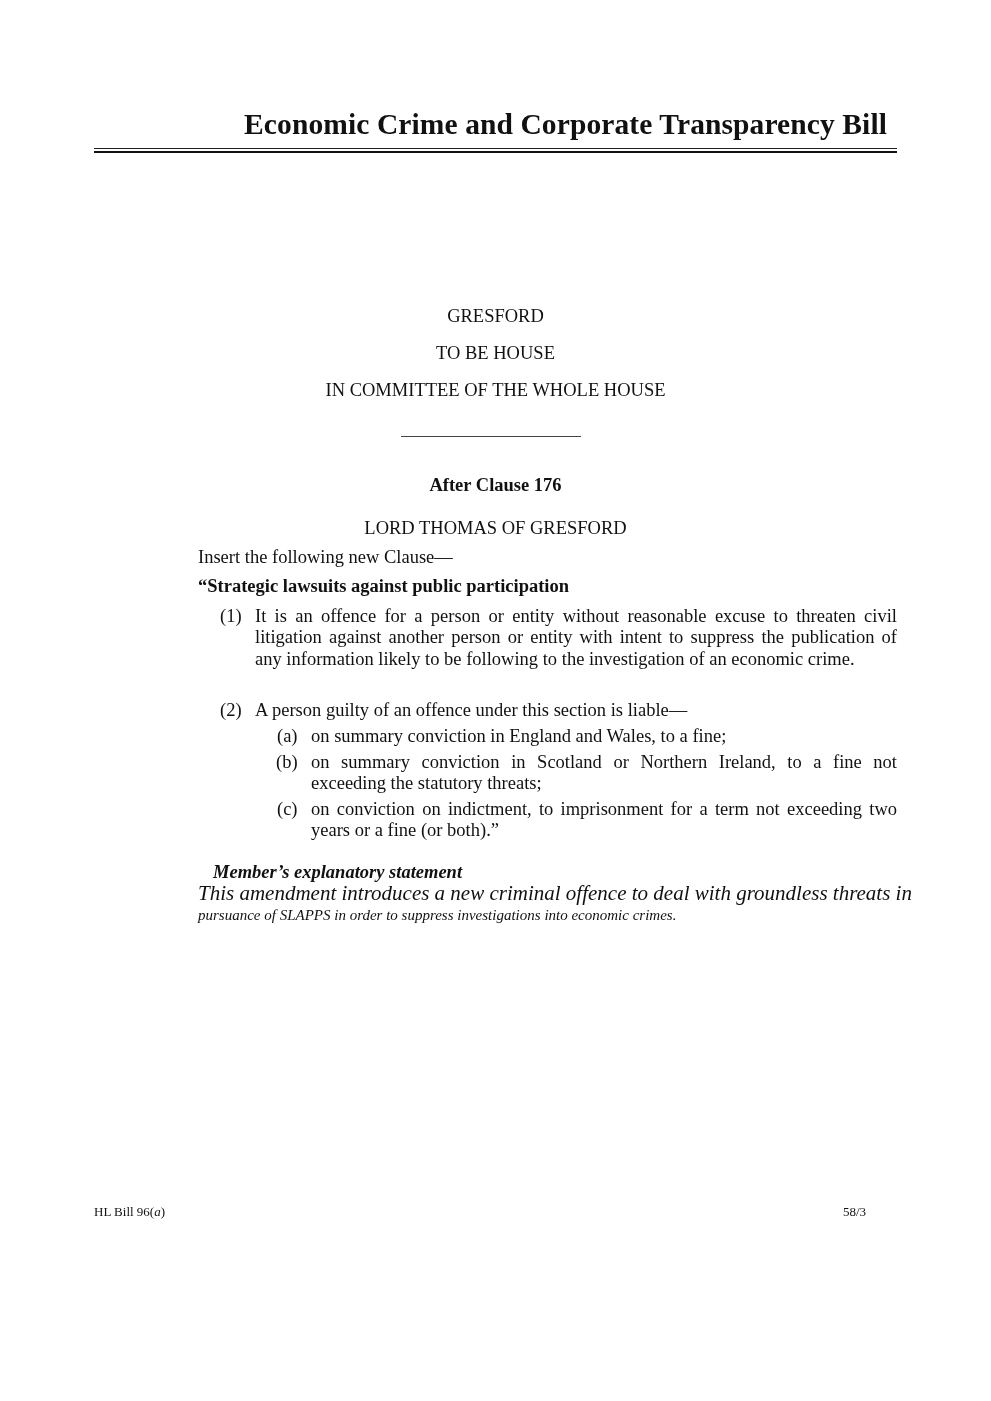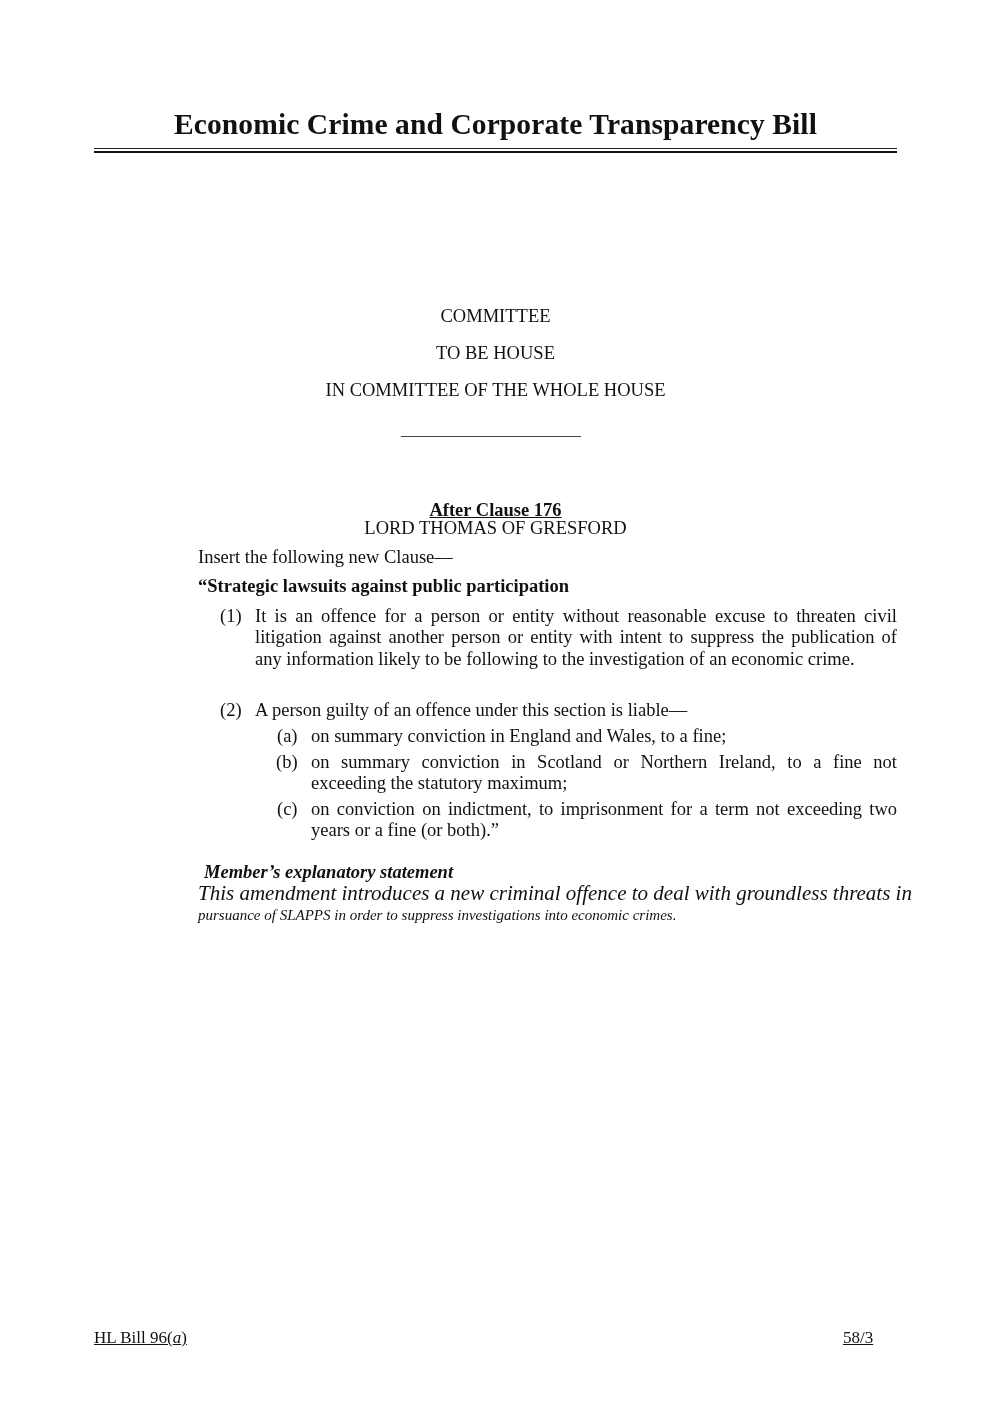--- a/index.html
+++ b/index.html
@@ -1,50 +1,50 @@
 <!DOCTYPE html>
 <html><head>
   <meta charset="utf-8">
   <style>
     html, body { margin: 0; padding: 0; background: #ffffff; }
     body {
       width: 991px; height: 1401px; position: relative; overflow: hidden;
       font-family: "Liberation Serif", "DejaVu Serif", serif; color: #111;
     }
     .title {
-      position: absolute; left: 94px; top: 108px; width: 803px;
-      text-align: center; font-weight: bold; font-size: 29.5px; letter-spacing: 0.1px;
+      position: absolute; left: 84px; top: 108px; width: 803px;
+      text-align: right; font-weight: bold; font-size: 29.5px; letter-spacing: 0.1px;
     }
     .rule-thin { position: absolute; left: 94px; top: 148px; width: 803px; height: 1px; background: #222; }
     .rule-thick { position: absolute; left: 94px; top: 151px; width: 803px; height: 2px; background: #111; }
     .center { position: absolute; left: 94px; width: 803px; text-align: center; font-size: 18.5px; }
     .short-rule { position: absolute; left: 401px; top: 436px; width: 180px; height: 1px; background: #444; }
     .bold { font-weight: bold; }
     .body-text { position: absolute; font-size: 18.5px; line-height: 21.5px; }
     .para { position: absolute; left: 198px; width: 699px; font-size: 18.5px; line-height: 21.3px; text-align: justify; }
     .num { position: absolute; left: 0; }
     .para-text { margin-left: 57px; }
     .sub { position: absolute; left: 276px; width: 621px; font-size: 18.5px; line-height: 21.3px; text-align: justify; }
     .sub .para-text { margin-left: 35px; }
     .italic { font-style: italic; }
-    .footer { position: absolute; top: 1328px; font-size: 17px; text-decoration: underline; }
+    .footer { position: absolute; top: 1204px; font-size: 13px; }
   </style>
 </head>
 <body>
 
 <div class="title">Economic Crime and Corporate Transparency Bill</div>
 <div class="rule-thin"></div>
 <div class="rule-thick"></div>
 
-<div class="center" style="top:306px;">COMMITTEE</div>
+<div class="center" style="top:306px;">GRESFORD</div>
 <div class="center" style="top:343px;">TO BE HOUSE</div>
 <div class="center" style="top:380px;">IN COMMITTEE OF THE WHOLE HOUSE</div>
 <div class="short-rule"></div>
 
-<div class="center bold" style="top:500px;text-decoration:underline;">After Clause 176</div>
+<div class="center bold" style="top:475px;">After Clause 176</div>
 <div class="center" style="top:518px;">LORD THOMAS OF GRESFORD</div>
 
 <div class="body-text" style="left:198px; top:547px;">Insert the following new Clause—</div>
 <div class="body-text bold" style="left:198px; top:576px;">“Strategic lawsuits against public participation</div>
 
 <div class="para" style="top:606px;">
   <span class="num" style="left:22px;">(1)</span>
   <div class="para-text">It is an offence for a person or entity without reasonable excuse to threaten civil litigation against another person or entity with intent to suppress the publication of any information likely to be following to the investigation of an economic crime.</div>
 </div>
 
@@ -53,26 +53,26 @@
   <div class="para-text">A person guilty of an offence under this section is liable—</div>
 </div>
 
 <div class="sub" style="top:726px;">
   <span class="num" style="left:1px;">(a)</span>
   <div class="para-text">on summary conviction in England and Wales, to a fine;</div>
 </div>
 
 <div class="sub" style="top:752px;">
   <span class="num" style="left:0px;">(b)</span>
-  <div class="para-text">on summary conviction in Scotland or Northern Ireland, to a fine not exceeding the statutory maximum;</div>
+  <div class="para-text">on summary conviction in Scotland or Northern Ireland, to a fine not exceeding the statutory threats;</div>
 </div>
 
 <div class="sub" style="top:799px;">
   <span class="num" style="left:1px;">(c)</span>
   <div class="para-text">on conviction on indictment, to imprisonment for a term not exceeding two years or a fine (or both).”</div>
 </div>
 
-<div class="body-text bold italic" style="left:204px; top:862px;">Member’s explanatory statement</div>
+<div class="body-text bold italic" style="left:213px; top:862px;">Member’s explanatory statement</div>
 <div class="body-text italic" style="left:198px; top:883px; font-size:21px;">This amendment introduces a new criminal offence to deal with groundless threats in</div>
 <div class="body-text italic" style="left:198px; top:905px; font-size:15px;">pursuance of SLAPPS in order to suppress investigations into economic crimes.</div>
 
 <div class="footer" style="left:94px;"><span>HL Bill 96(</span><span class="italic">a</span><span>)</span></div>
 <div class="footer" style="left:843px;">58/3</div>
 
 </body></html>

